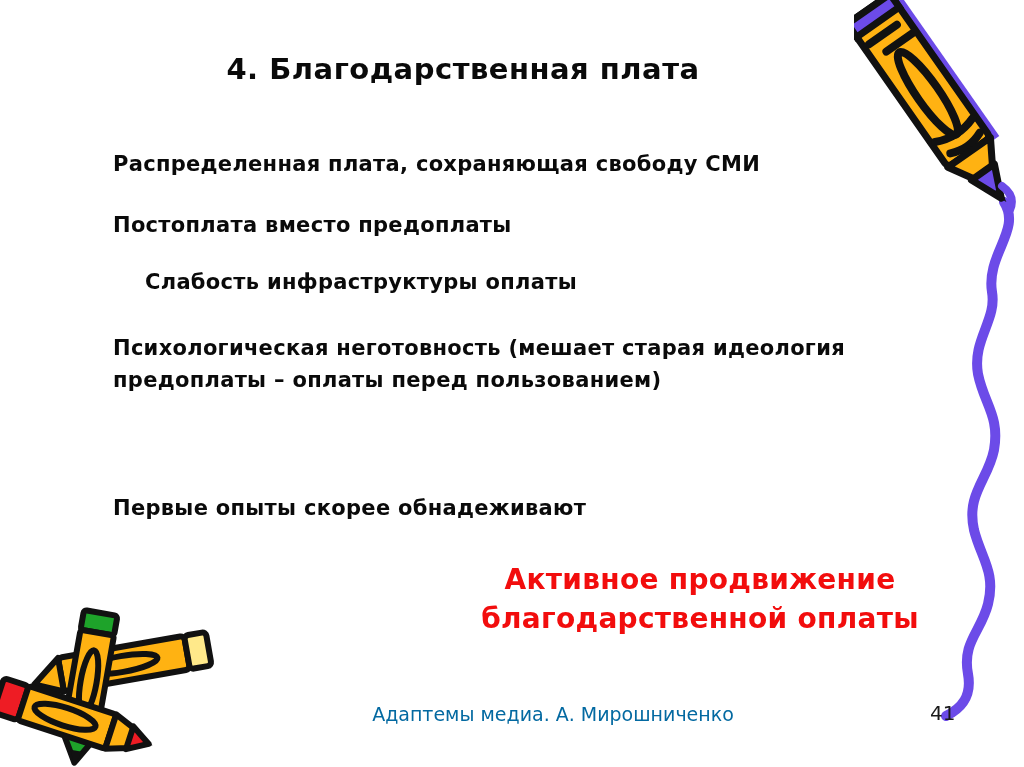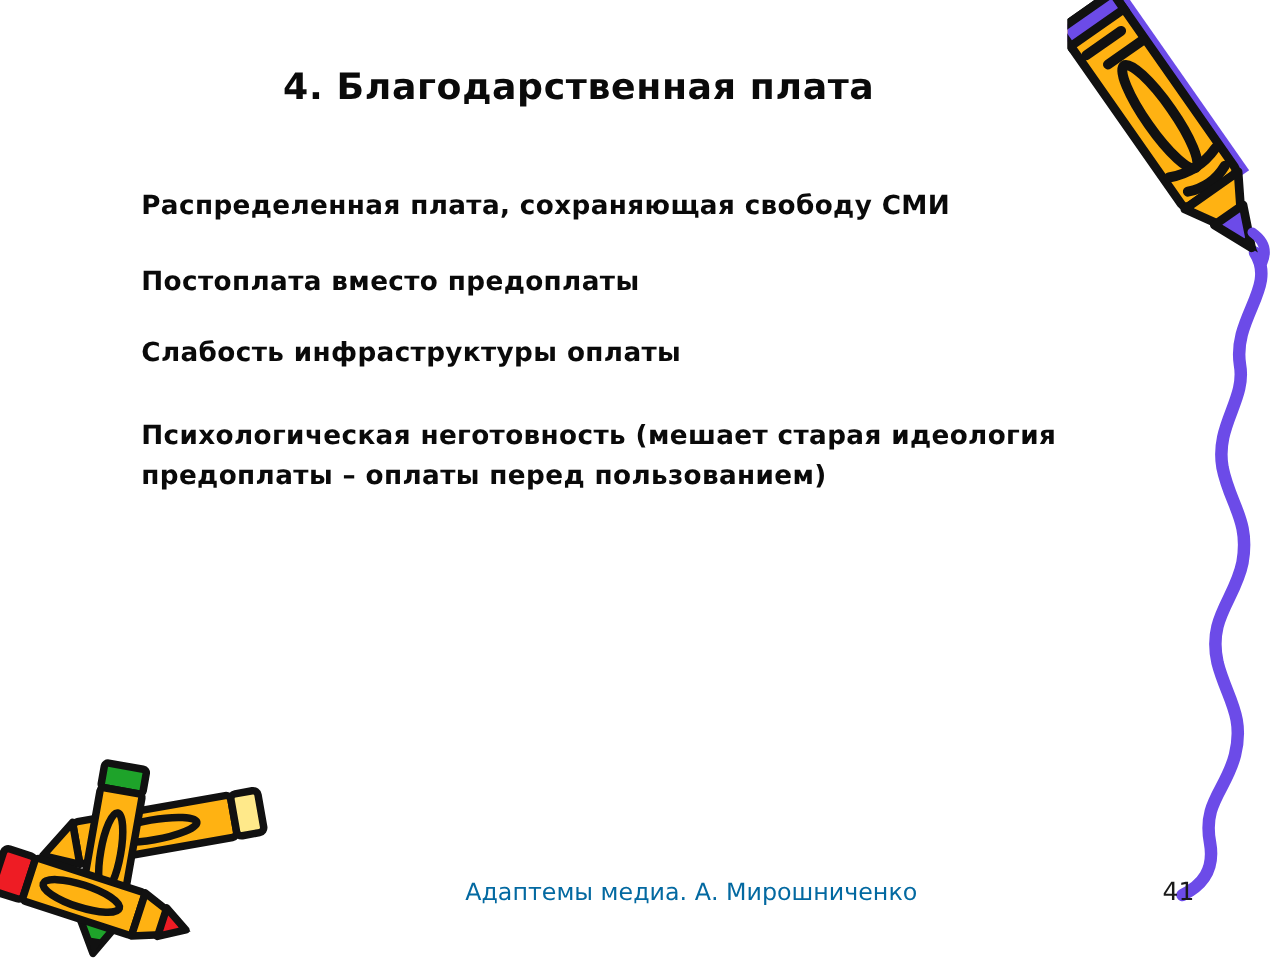--- a/index.html
+++ b/index.html
@@ -31,21 +31,21 @@
     left: 113px;
     width: 780px;
     font-size: 21px;
     font-weight: bold;
     color: #0a0a0a;
     line-height: 32px;
     letter-spacing: 0.3px;
   }
   .b1 { top: 148px; }
   .b2 { top: 209px; }
-  .b3 { top: 266px; }
+  .b3 { top: 266px; margin-left: 32px; }
   .b4 { top: 332px; }
   .b5 { top: 434px; }
   .b6 { top: 492px; }
 
   .highlight {
     position: absolute;
     left: 450px;
     top: 560px;
     width: 500px;
     text-align: center;
@@ -159,18 +159,23 @@
       <polygon points="152,13 152,23 162,18" fill="#111111"></polygon>
     </g>
   </svg>
 
   <h1 class="slide-title">4. Благодарственная плата</h1>
 
   <p class="bullet b2">Постоплата вместо предоплаты</p>
   <p class="bullet b1">Распределенная плата, сохраняющая свободу СМИ</p>
   <p class="bullet b3">Слабость инфраструктуры оплаты</p>
   <p class="bullet b4">Психологическая неготовность (мешает старая идеология предоплаты – оплаты перед пользованием)</p>
+  <p class="bullet b6">Первые опыты скорее обнадеживают</p>
 
+  <div class="highlight">
+    <div>Активное продвижение</div>
+    <div>благодарственной оплаты</div>
+  </div>
 
   <div class="footer-credit">Адаптемы медиа. А. Мирошниченко</div>
   <div class="page-number">41</div>
 
 </div>
 
 </body></html>

